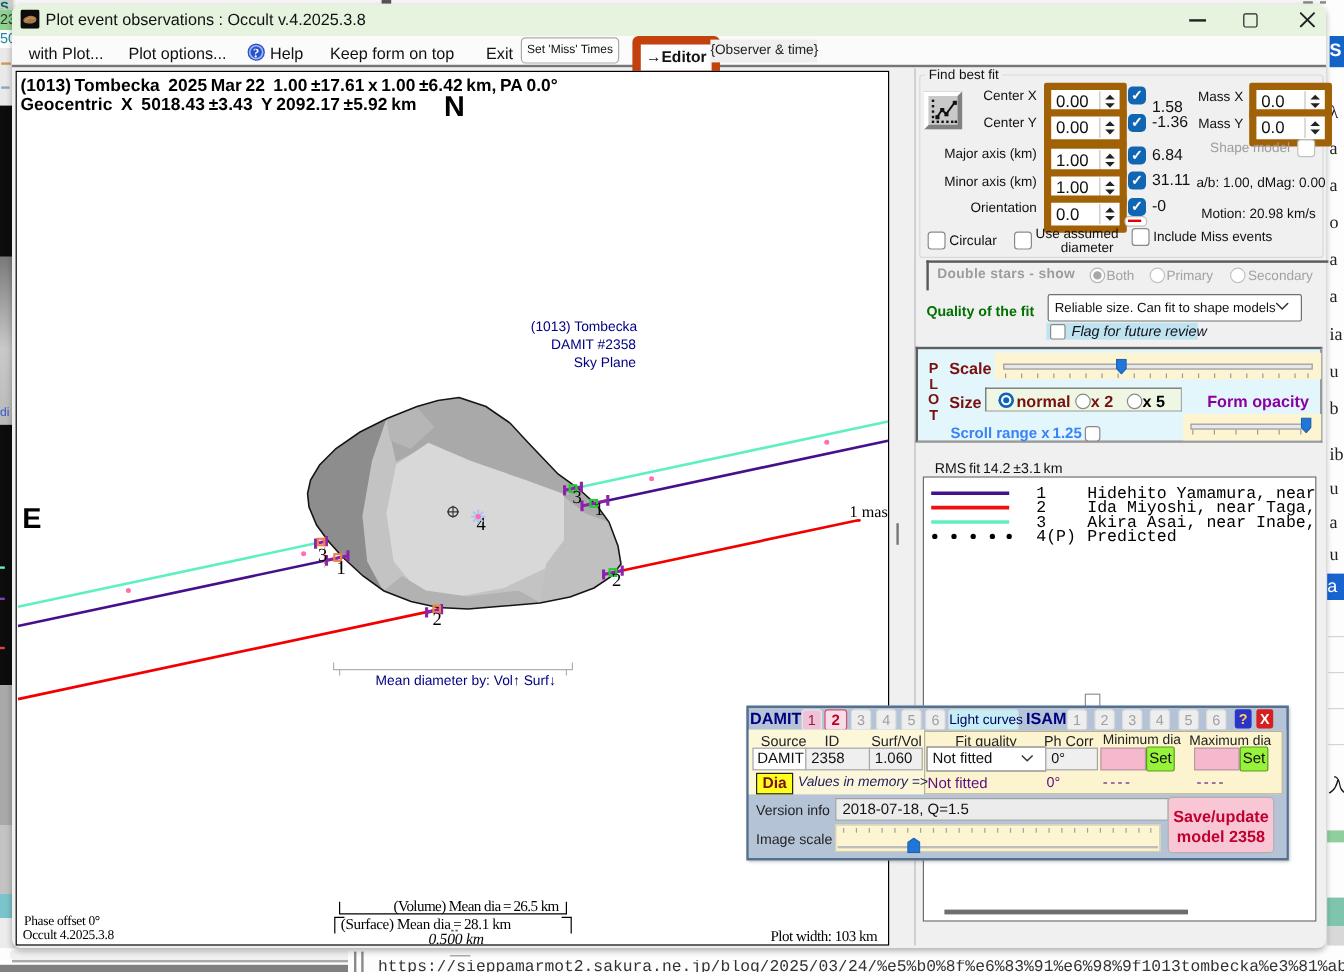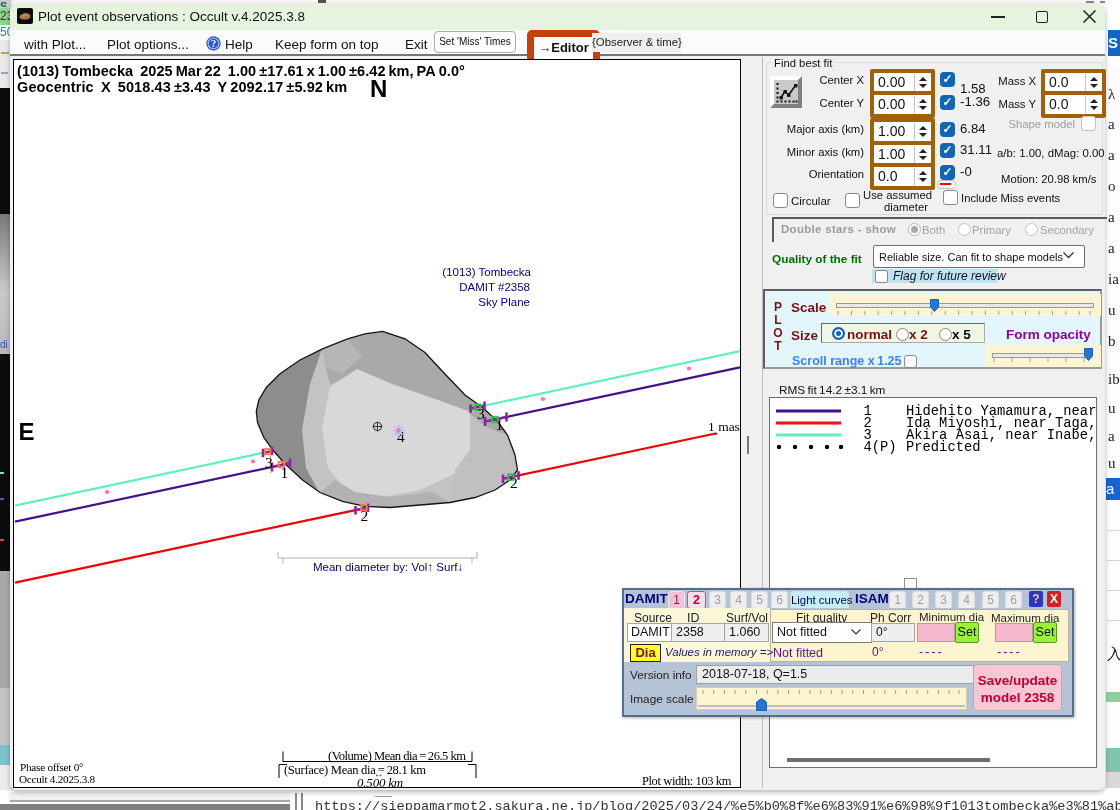--- a/index.html
+++ b/index.html
@@ -3,21 +3,21 @@
 <meta charset="utf-8">
 <style>
   html,body{margin:0;padding:0;}
   body{width:1120px;height:810px;overflow:hidden;position:relative;background:#ffffff;
        font-family:"Liberation Sans",sans-serif;}
   .abs{position:absolute;}
   .mono{font-family:"Liberation Mono",monospace;}
   .cb{position:absolute;width:13px;height:13px;background:#fff;border:1px solid #8a8a8a;border-radius:3px;}
   .cbb{position:absolute;width:15px;height:15px;background:#1166b4;border-radius:4px;color:#fff;
        font-size:12px;line-height:15px;text-align:center;font-weight:bold;}
-  .spin{position:absolute;background:#fff;border:4px solid #a16207;border-radius:2px;}
+  .spin{position:absolute;background:#fff;border:6px solid #a16207;border-radius:2px;}
   .spin .v{position:absolute;left:4px;top:1px;font-size:14px;color:#111;}
   .spin .ud{position:absolute;right:1px;top:1px;bottom:1px;width:15px;border-left:1px solid #c5c5c5;
        background:#fdfdfd;}
   .spin .ud:before{content:"";position:absolute;left:3.5px;top:3px;border-left:4px solid transparent;
        border-right:4px solid transparent;border-bottom:4.6px solid #222;}
   .spin .ud:after{content:"";position:absolute;left:3.5px;bottom:3px;border-left:4px solid transparent;
        border-right:4px solid transparent;border-top:4.6px solid #222;}
   .lbl{position:absolute;font-size:12.5px;color:#111;white-space:nowrap;}
   .radio{position:absolute;width:11px;height:11px;border:1px solid #8a8a8a;border-radius:50%;background:#fff;}
 </style>

